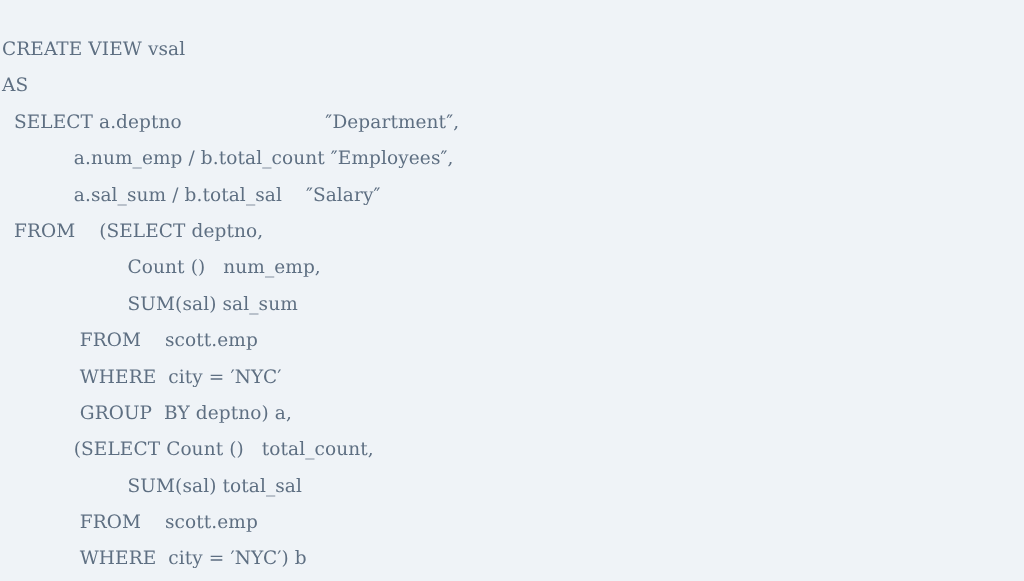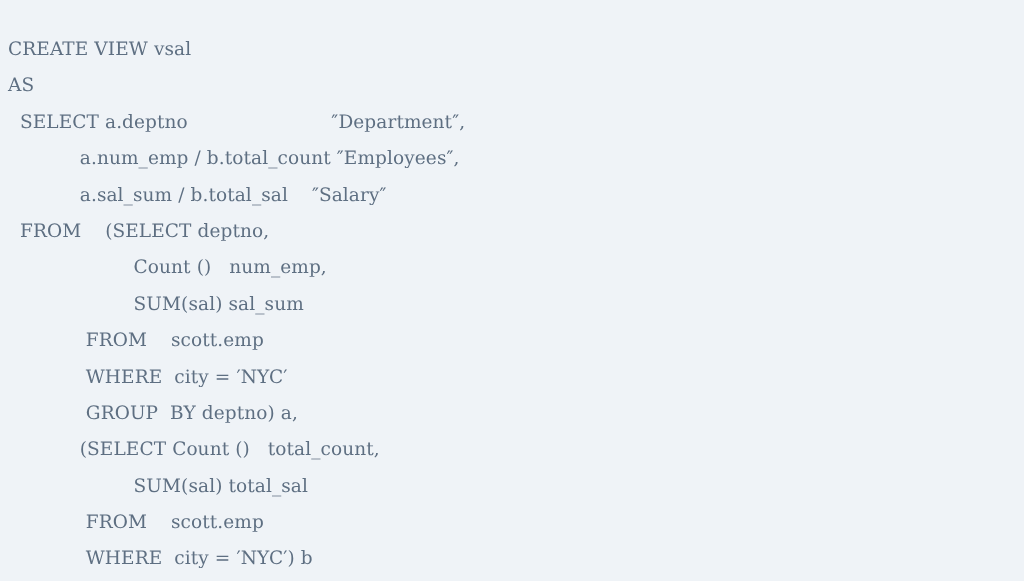--- a/index.html
+++ b/index.html
@@ -22,21 +22,21 @@
     box-sizing: border-box;
     padding: 19px 0 0 0;
     background: #eff3f7;
   }
 
   .code-line {
     display: block;
     height: 36.4px;
     line-height: 36.4px;
     margin: 0;
-    padding: 0 0 0 8px;
+    padding: 0 0 0 2px;
     white-space: pre;
     font-family: "DejaVu Serif", "Liberation Serif", serif;
     font-size: 18.5px;
     letter-spacing: 0.1px;
     color: #5e6f82;
     text-rendering: geometricPrecision;
     -webkit-font-smoothing: antialiased;
   }
 </style>
 </head>

